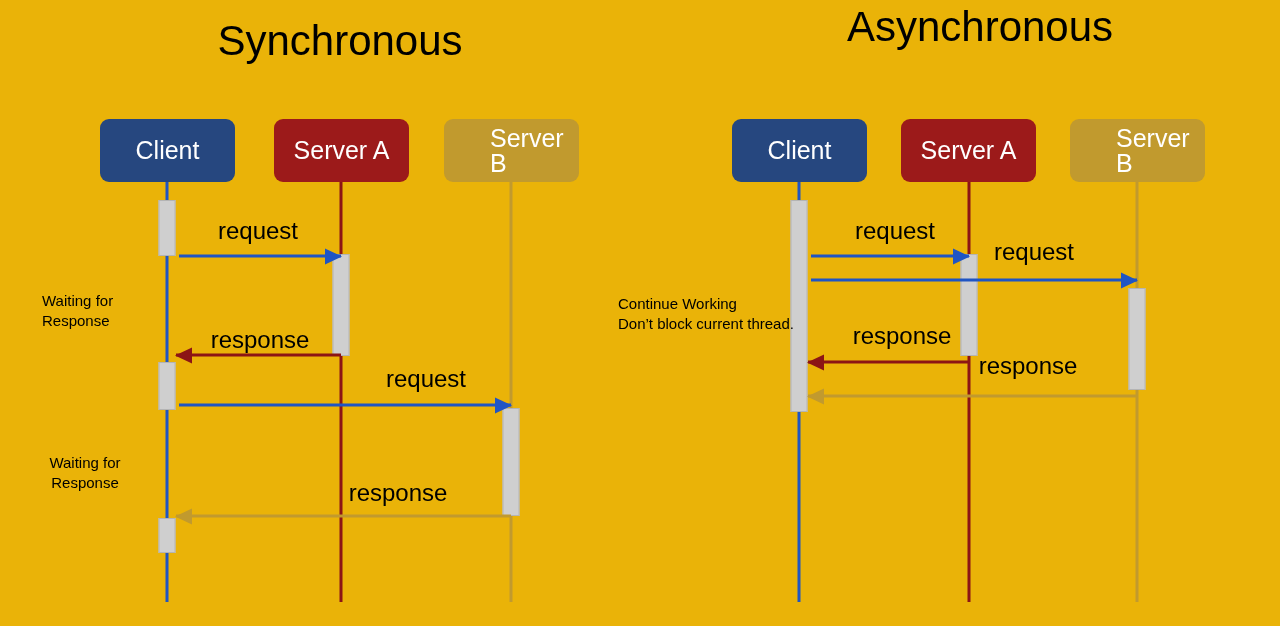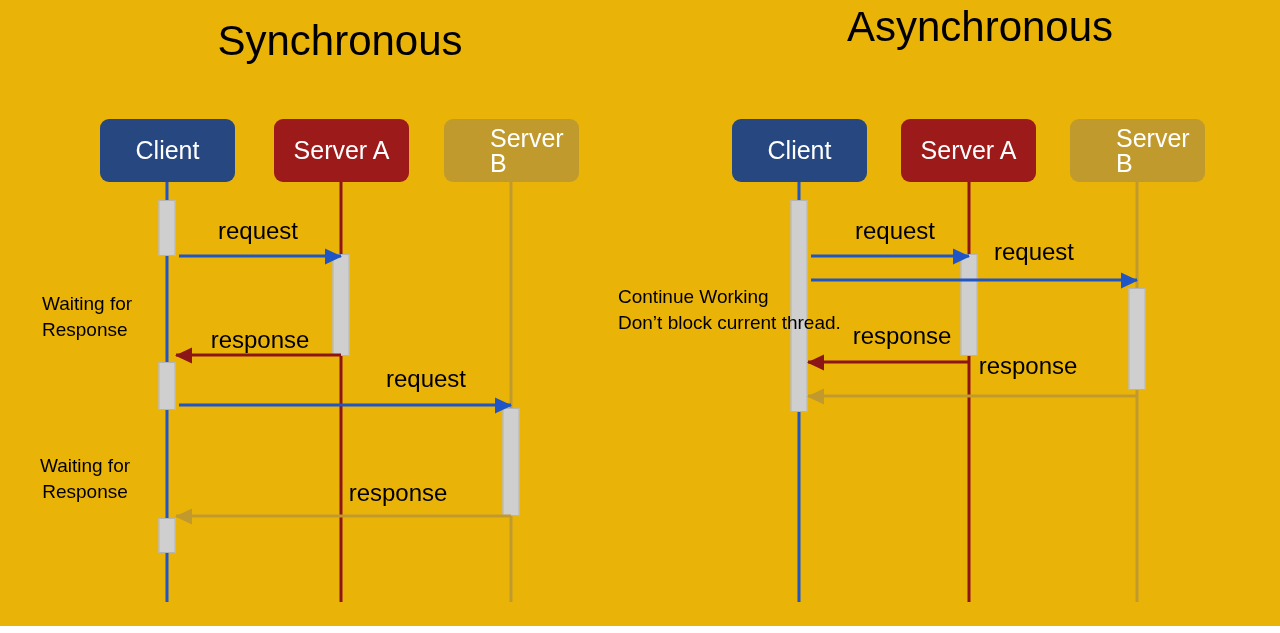--- a/index.html
+++ b/index.html
@@ -111,21 +111,21 @@
     font-size: 24px;
     color: #000000;
     white-space: nowrap;
     line-height: 1;
   }
   .msg-label.center { transform: translateX(-50%); }
 
   
   .note {
     position: absolute;
-    font-size: 19px;
+    font-size: 15px;
     color: #000000;
     line-height: 1.35;
     white-space: pre-line;
   }
   .note.centered { text-align: center; }
 </style>
 </head>
 <body>
 
 <div id="canvas">
@@ -216,18 +216,18 @@
     <div class="message red to-left" style="left:808px; top:362px; width:161px;">
       <span class="arrowhead"></span>
     </div>
     <div class="msg-label center" style="left:902px; top:324px;">response</div>
 
     <div class="message gold to-left" style="left:808px; top:396px; width:329px;">
       <span class="arrowhead"></span>
     </div>
     <div class="msg-label center" style="left:1028px; top:354px;">response</div>
 
-    <div class="note" style="left:618px; top:284px;">Continue Working
+    <div class="note" style="left:618px; top:294px;">Continue Working
 Don’t block current thread.</div>
 
   </div>
 
 </div>
 
 </body></html>

